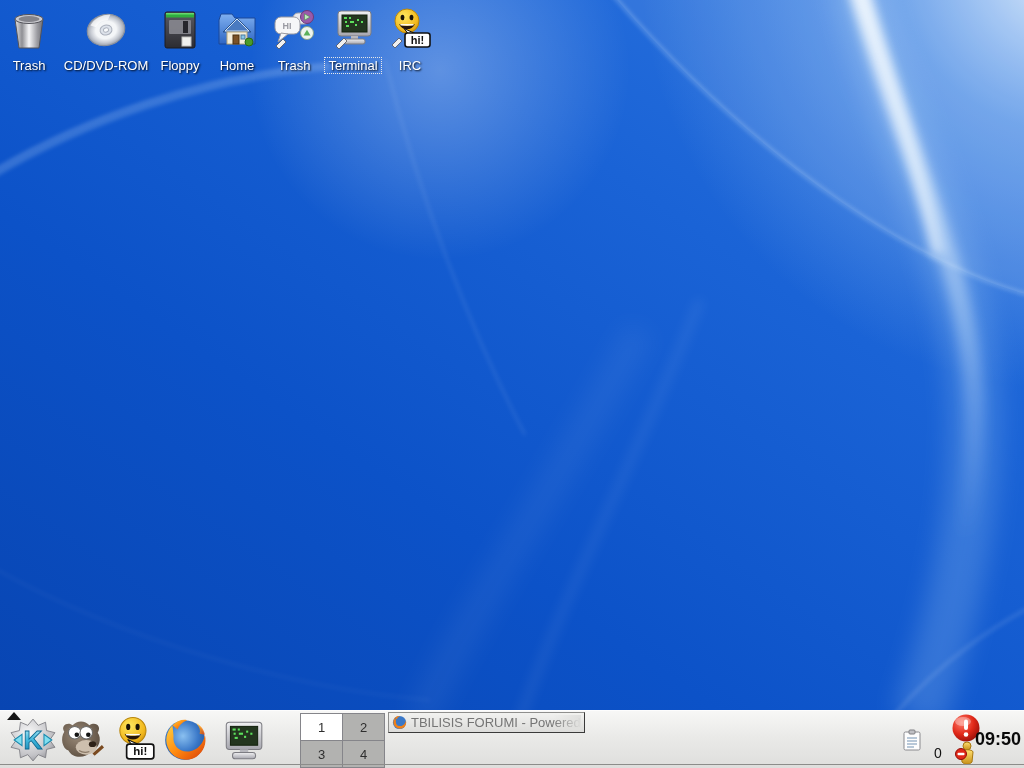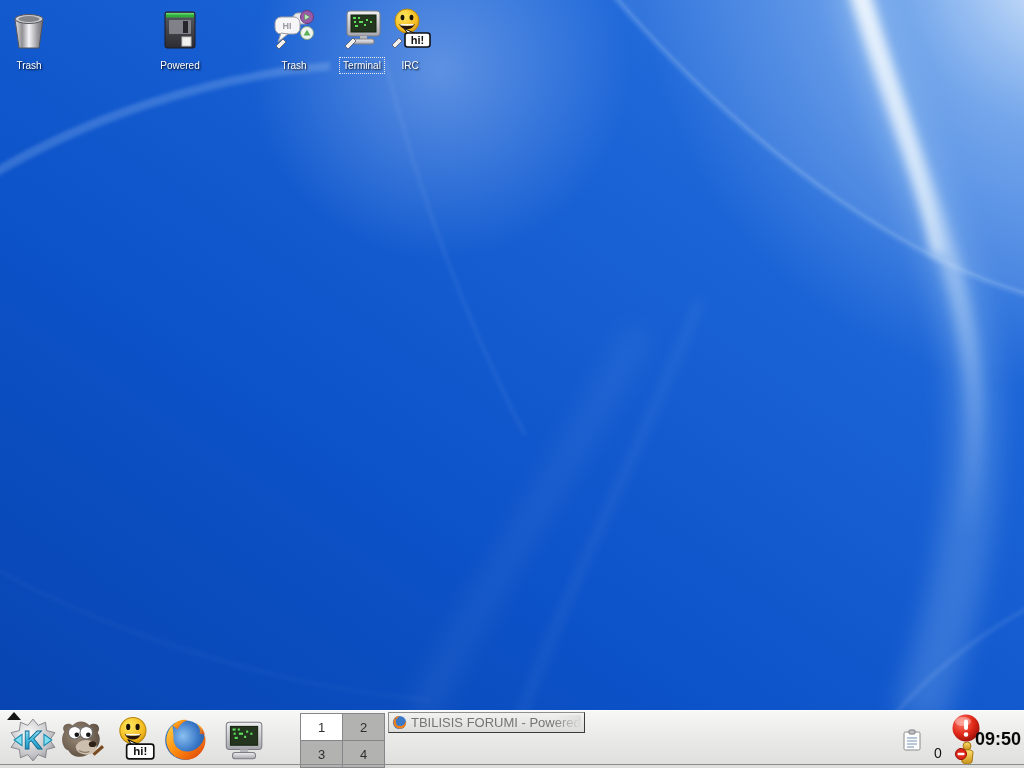--- a/index.html
+++ b/index.html
@@ -7,21 +7,21 @@
   .screen{position:relative;width:1024px;height:768px;overflow:hidden;background:#0d53c6;}
 
   
   .wallpaper{position:absolute;left:0;top:0;width:1024px;height:710px;}
   .wallpaper svg{display:block;}
 
   
   .dicon{position:absolute;width:96px;text-align:center;cursor:pointer;}
   .dicon .ic{height:48px;display:flex;justify-content:center;align-items:center;text-decoration:underline;}
   .dicon .ic svg{width:44px;height:44px;}
-  .dlabel{display:inline-block;margin-top:3px;font-size:10px;line-height:15px;color:#ffffff;
+  .dlabel{display:inline-block;margin-top:3px;font-size:13px;line-height:15px;color:#ffffff;
           text-shadow:1px 1px 2px rgba(0,0,0,.95);padding:0 3px;border:1px dotted transparent;}
   .dlabel.selected{border-color:#e8e8e8;}
 
   
   .panel{position:absolute;left:0;top:710px;width:1024px;height:58px;box-sizing:border-box;
          background:linear-gradient(#f7f7f6,#eaeae8 45%,#dededc);border-top:1px solid #fdfdfd;}
   .panel::after{content:"";position:absolute;left:0;bottom:3px;width:100%;height:1px;background:#8c8c8a;}
   .hide-arrow{position:absolute;left:7px;top:1px;width:0;height:0;
               border-left:7px solid transparent;border-right:7px solid transparent;
               border-bottom:8px solid #151515;cursor:pointer;}
@@ -123,60 +123,100 @@
             </linearGradient>
           </defs>
         <path d="M8 11 L36 11 L32 40 L12 40 Z" fill="url(#t-m)" stroke="#53535a" stroke-width="1"></path>
         <ellipse cx="22" cy="11" rx="14" ry="4.5" fill="#cbcbd0" stroke="#53535a"></ellipse>
         <ellipse cx="22" cy="11" rx="10.5" ry="3" fill="#84848b"></ellipse>
       </svg>
     </div>
     <span class="dlabel">Trash</span>
   </div>
 
+  <div class="dicon" style="left:58px;top:6px">
+    <div class="ic">
+      <svg viewBox="0 0 44 44">
+        <defs>
+            <radialGradient id="cd-s" cx="50%" cy="50%">
+          <stop offset="55%" stop-color="#f4f6f8"></stop>
+              <stop offset="80%" stop-color="#c8ccd4"></stop>
+          <stop offset="100%" stop-color="#9aa0ac"></stop>
+            </radialGradient>
+          </defs>
+        <g transform="rotate(-14 22 22)">
+          <ellipse cx="22" cy="22" rx="19" ry="15.5" fill="url(#cd-s)" stroke="#8a909c"></ellipse>
+          <path d="M8 14 A 19 15.5 0 0 1 30 8 L26 13 A 12 10 0 0 0 13 17 Z" fill="#ffffff" opacity="0.7"></path>
+          <ellipse cx="22" cy="22" rx="6" ry="5" fill="#dde2ea" stroke="#aab0bc"></ellipse>
+          <ellipse cx="22" cy="22" rx="2.6" ry="2.1" fill="#f8fafc" stroke="#b0b6c0"></ellipse>
+        </g>
+      </svg>
+    </div>
+    <span class="dlabel">CD/DVD-ROM</span>
+  </div>
 
   <div class="dicon" style="left:132px;top:6px">
     <div class="ic">
       <svg viewBox="0 0 44 44">
         <defs>
             <linearGradient id="fl-b" x1="0" y1="0" x2="0" y2="1">
           <stop offset="0" stop-color="#5a5a62"></stop>
               <stop offset="1" stop-color="#2c2c32"></stop>
             </linearGradient>
           </defs>
         <rect x="7" y="4" width="30" height="36" rx="2" fill="url(#fl-b)" stroke="#1c1c22"></rect>
         <rect x="8" y="5" width="28" height="4.5" fill="#2fae3e"></rect>
         <rect x="8" y="5" width="28" height="1.5" fill="#66d870"></rect>
         <rect x="11" y="12" width="22" height="14" rx="1" fill="#87878f" opacity="0.9"></rect>
         <rect x="25" y="13" width="5" height="12" fill="#26262c"></rect>
         <rect x="24" y="29" width="9" height="9" fill="#f0f0ee" stroke="#c2c2c0"></rect>
       </svg>
     </div>
-    <span class="dlabel">Powered</span>
-  </div>
-
+    <span class="dlabel">Floppy</span>
+  </div>
+
+  <div class="dicon" style="left:189px;top:6px">
+    <div class="ic">
+      <svg viewBox="0 0 44 44">
+        <defs>
+            <linearGradient id="hm-f" x1="0" y1="0" x2="0" y2="1">
+          <stop offset="0" stop-color="#7fb0f0"></stop>
+              <stop offset="1" stop-color="#2e66c4"></stop>
+            </linearGradient>
+          </defs>
+        <path d="M4 12 L4 36 L40 36 L40 10 L20 10 L17 6 L6 6 Z" fill="url(#hm-f)" stroke="#1c4898"></path>
+        <polygon points="8,24 22,10 36,24" fill="#4a7ac0" stroke="#26528f"></polygon>
+        <polygon points="10,23 22,11 34,23" fill="none" stroke="#cfe0f4" stroke-width="1"></polygon>
+        <rect x="12" y="24" width="20" height="12" fill="#f4eedc" stroke="#b8a87c"></rect>
+        <rect x="18" y="27" width="6" height="9" fill="#7a5228" stroke="#4a3010"></rect>
+        <rect x="26" y="27" width="4" height="4" fill="#88c8e8" stroke="#4a7aa0"></rect>
+        <circle cx="34" cy="34" r="4" fill="#4a9a2a" stroke="#2a6a12"></circle>
+      </svg>
+    </div>
+    <span class="dlabel">Home</span>
+  </div>
 
   <div class="dicon" style="left:246px;top:6px">
     <div class="ic">
       <svg viewBox="0 0 44 44">
         <rect x="21" y="5" width="17" height="11" rx="5" fill="#e8e8ee" stroke="#a2a2aa"></rect>
         <rect x="3" y="9" width="25" height="17" rx="6" fill="#f6f6f8" stroke="#9a9aa2"></rect>
         <path d="M9 25 L6 34 L16 26 Z" fill="#f6f6f8" stroke="#9a9aa2"></path>
         <text x="15" y="21" text-anchor="middle" font-size="9" font-weight="bold" fill="#9a9aa2">HI</text>
         <circle cx="35" cy="9" r="6.5" fill="#9a5aaa" stroke="#6a3a78"></circle>
         <polygon points="32.5,5.8 32.5,12.2 38,9" fill="#bfe8bf" stroke="#4a8a4a" stroke-width="0.6"></polygon>
         <circle cx="35" cy="25" r="6.5" fill="#eef4ee" stroke="#8aa28a"></circle>
         <polygon points="31.5,27.5 38.5,27.5 35,21.8" fill="#5ab05a"></polygon>
         <path d="M4 38 L11 31 L14 34 L7 41 Z" fill="#efefef" stroke="#50505a" stroke-width="0.8"></path>
       </svg>
     </div>
     <span class="dlabel">Trash</span>
   </div>
 
-  <div class="dicon" style="left:314px;top:6px">
+  <div class="dicon" style="left:305px;top:6px">
     <div class="ic">
       <svg viewBox="0 0 44 44">
         <defs>
             <linearGradient id="tm-m" x1="0" y1="0" x2="0" y2="1">
           <stop offset="0" stop-color="#f0f0f2"></stop>
               <stop offset="1" stop-color="#a6a6ae"></stop>
             </linearGradient>
           </defs>
         <rect x="7" y="3" width="33" height="25" rx="3" fill="url(#tm-m)" stroke="#7c7c82"></rect>
         <rect x="11" y="7" width="25" height="17" fill="#23351f" stroke="#15230f"></rect>

